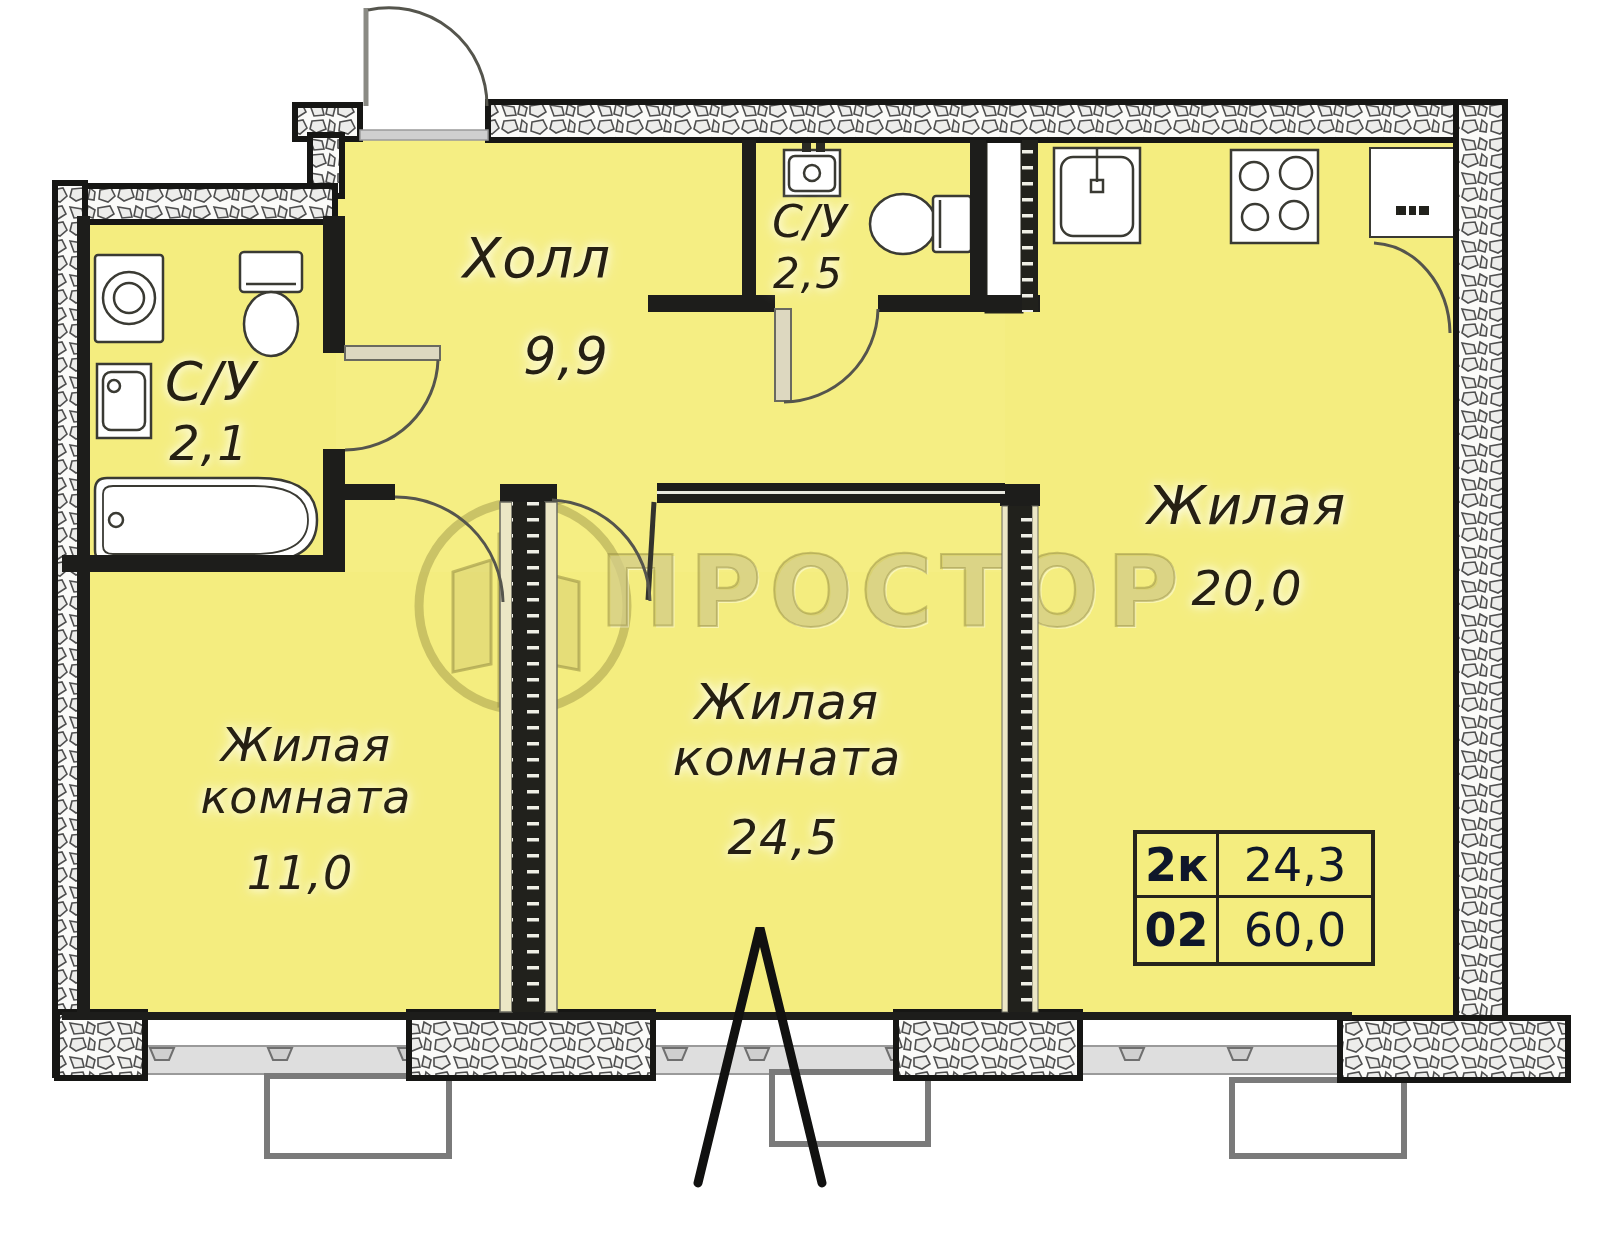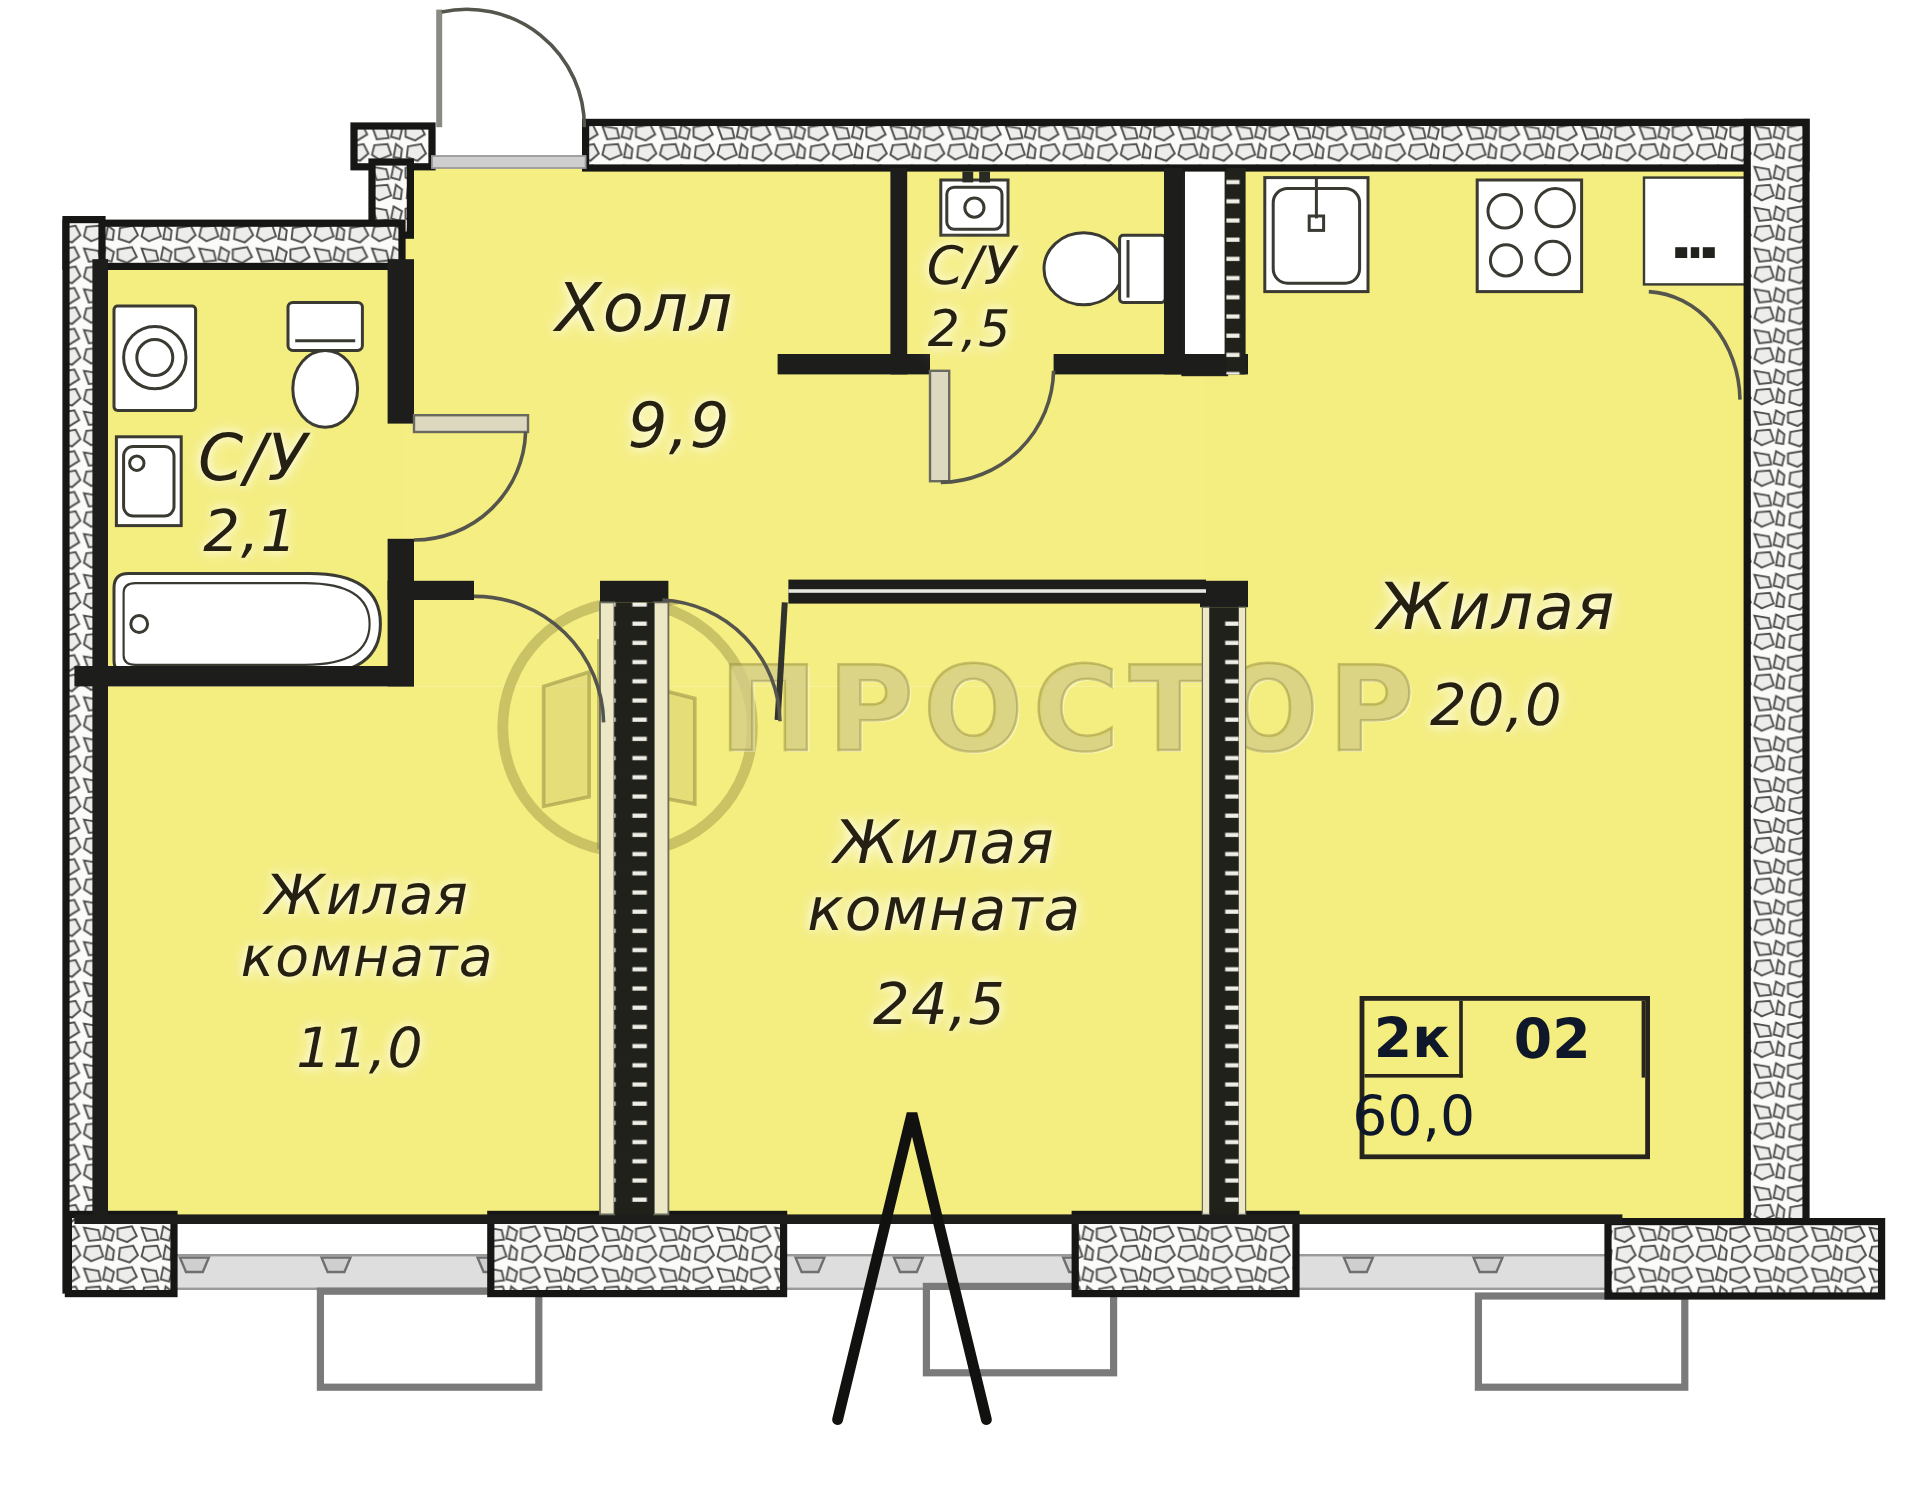--- a/index.html
+++ b/index.html
@@ -245,17 +245,18 @@
   <div class="room-label" style="left:1247px;top:589px;font-size:48px;text-align:right;">20,0</div>
 
   <div class="room-label wrap" style="left:306px;top:772px;font-size:46px;width:300px;">Жилая комната</div>
   <div class="room-label" style="left:300px;top:874px;font-size:46px;">11,0</div>
 
   <div class="room-label wrap" style="left:787px;top:730px;font-size:50px;width:330px;">Жилая комната</div>
   <div class="room-label" style="left:783px;top:838px;font-size:48px;">24,5</div>
 
   <div class="info-table">
     <div class="cell c-left r-top">2к</div>
+    <div class="cell c-right r-top">24,3</div>
     <div class="cell c-left">02</div>
     <div class="cell c-right">60,0</div>
   </div>
 
 </div>
 
 </body></html>

